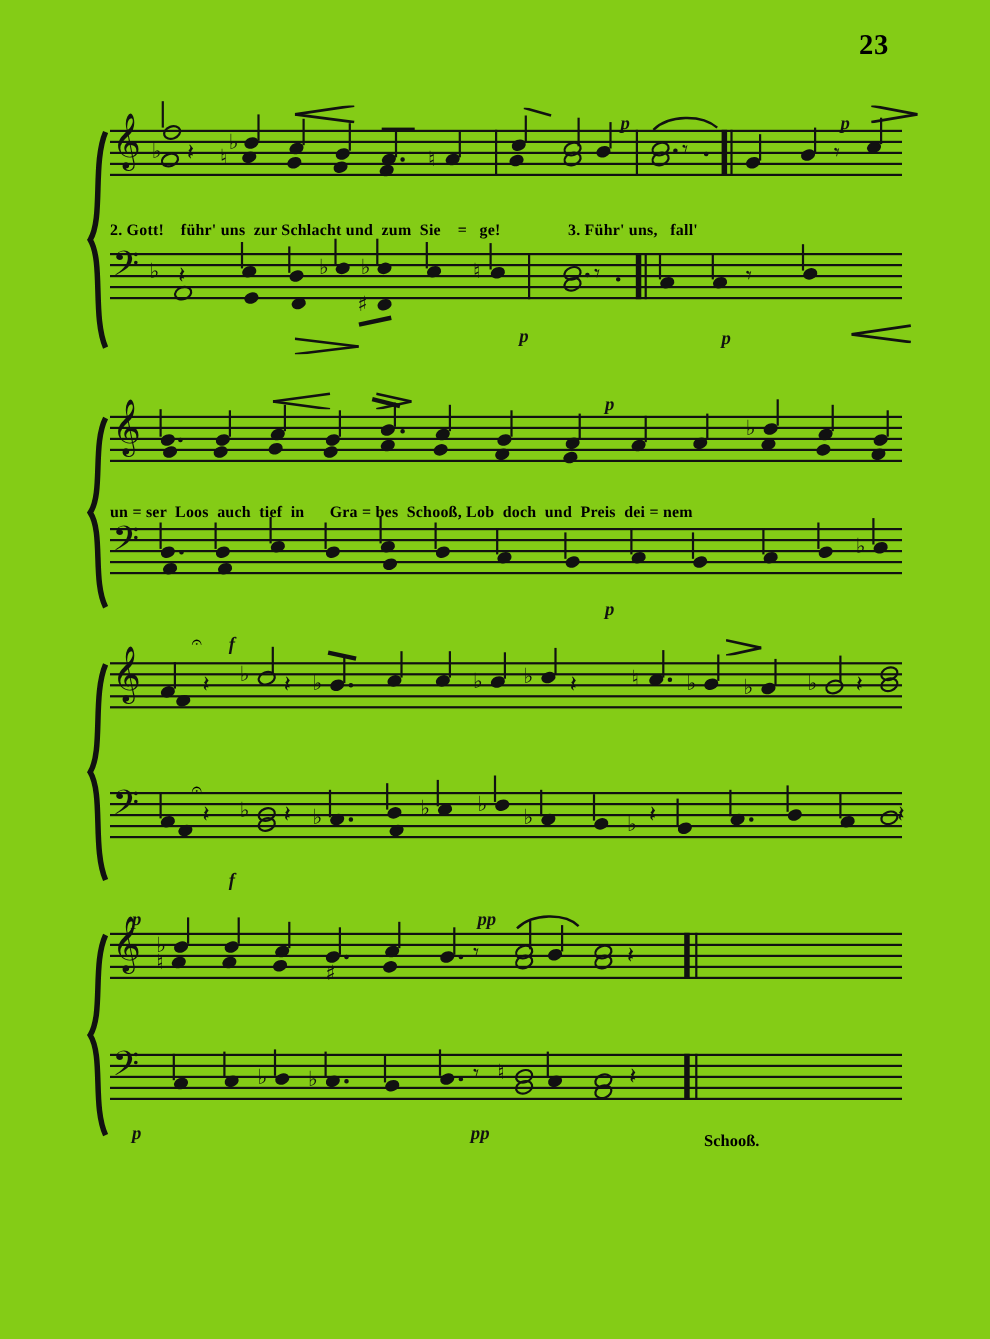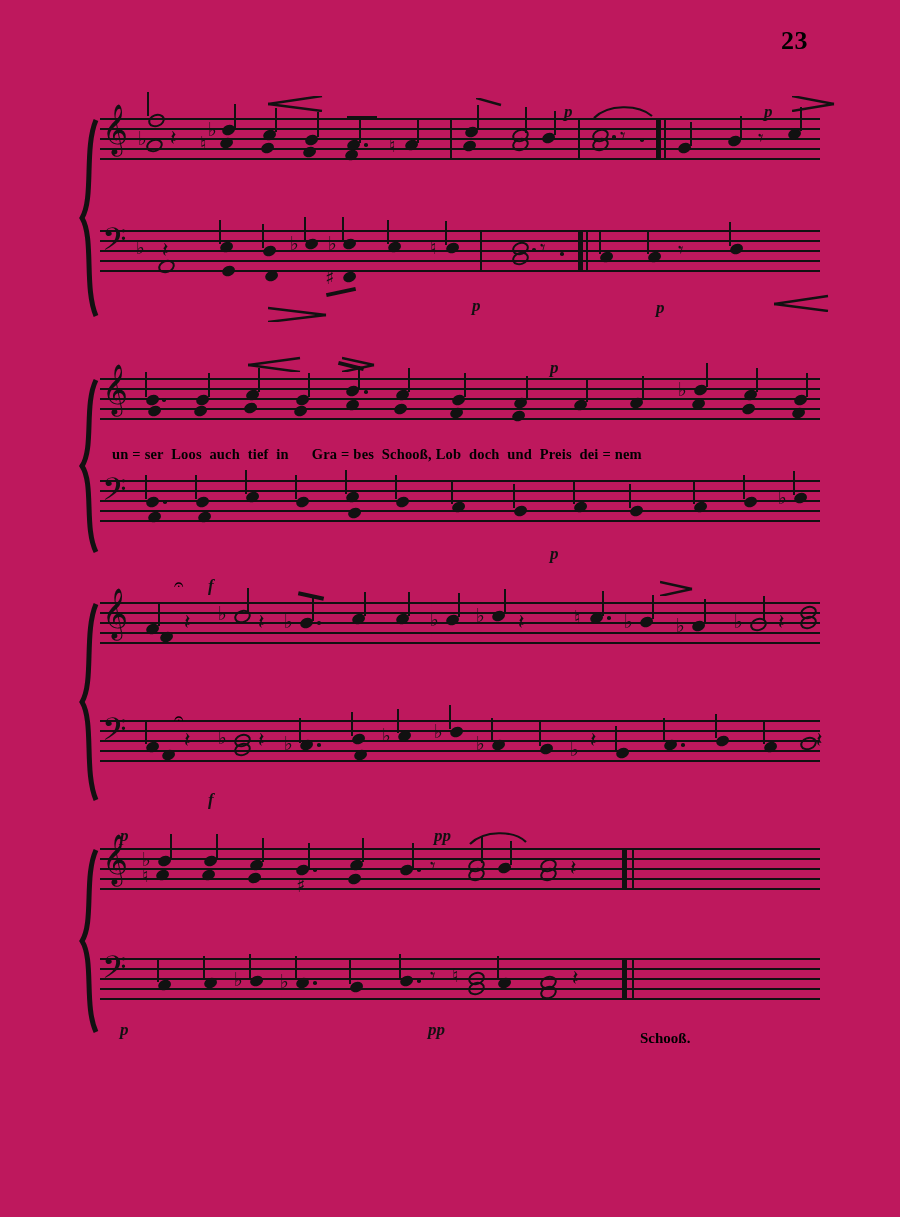--- a/index.html
+++ b/index.html
@@ -11,21 +11,21 @@
     width: 900px;
     height: 1217px;
     position: relative;
     font-family: "Liberation Serif", serif;
     color: #000000;
     overflow: hidden;
   }
   .page {
     position: absolute;
     inset: 0;
-    background: #be185d;
+    background: #84cc16;
   }
   
   .page-number {
     position: absolute;
     top: 26px;
     right: 92px;
     font-family: "Liberation Serif", serif;
     font-weight: bold;
     font-size: 26px;
     letter-spacing: 0.5px;
@@ -274,20 +274,21 @@
         </svg>
     </div>
     <div class="dyn" style="left:684px; top:-16px;">p</div>
     <div class="hairpin" style="left:712px; top:-22px;">
       <svg width="44" height="16" viewBox="0 0 44 16">
           <path d="M42 8 L0 0" stroke="#111" stroke-width="2.4" fill="none"></path>
           <path d="M42 8 L0 15" stroke="#111" stroke-width="2.4" fill="none"></path>
         </svg>
     </div>
 
+    <div class="lyrics" style="top:84px;">2. Gott!    führ' uns  zur Schlacht und  zum  Sie    =   ge!                3. Führ' uns,   fall'</div>
 
     <div class="staff" style="top:112px;">
       <div class="line"></div>
       <div class="line"></div>
       <div class="line"></div>
       <div class="line"></div>
       <div class="line"></div>
 
       <div class="clef bass">𝄢</div>
       <div class="accidental" style="left:36px; top:8px;">♭</div>
@@ -433,21 +434,21 @@
         </svg>
     </div>
     <div class="hairpin" style="left:262px; top:-22px;">
       <svg width="34" height="16" viewBox="0 0 34 16">
           <path d="M0 2 L32 9" stroke="#111" stroke-width="2.4" fill="none"></path>
           <path d="M0 16 L32 9" stroke="#111" stroke-width="2.4" fill="none"></path>
         </svg>
     </div>
     <div class="dyn" style="left:470px; top:-20px;">p</div>
 
-    <div class="lyrics" style="top:68px;margin-left:12px;">un = ser  Loos  auch  tief  in      Gra = bes  Schooß, Lob  doch  und  Preis  dei = nem</div>
+    <div class="lyrics" style="top:80px;">un = ser  Loos  auch  tief  in      Gra = bes  Schooß, Lob  doch  und  Preis  dei = nem</div>
 
     <div class="staff" style="top:102px;">
       <div class="line"></div>
       <div class="line"></div>
       <div class="line"></div>
       <div class="line"></div>
       <div class="line"></div>
 
       <div class="clef bass">𝄢</div>
 

